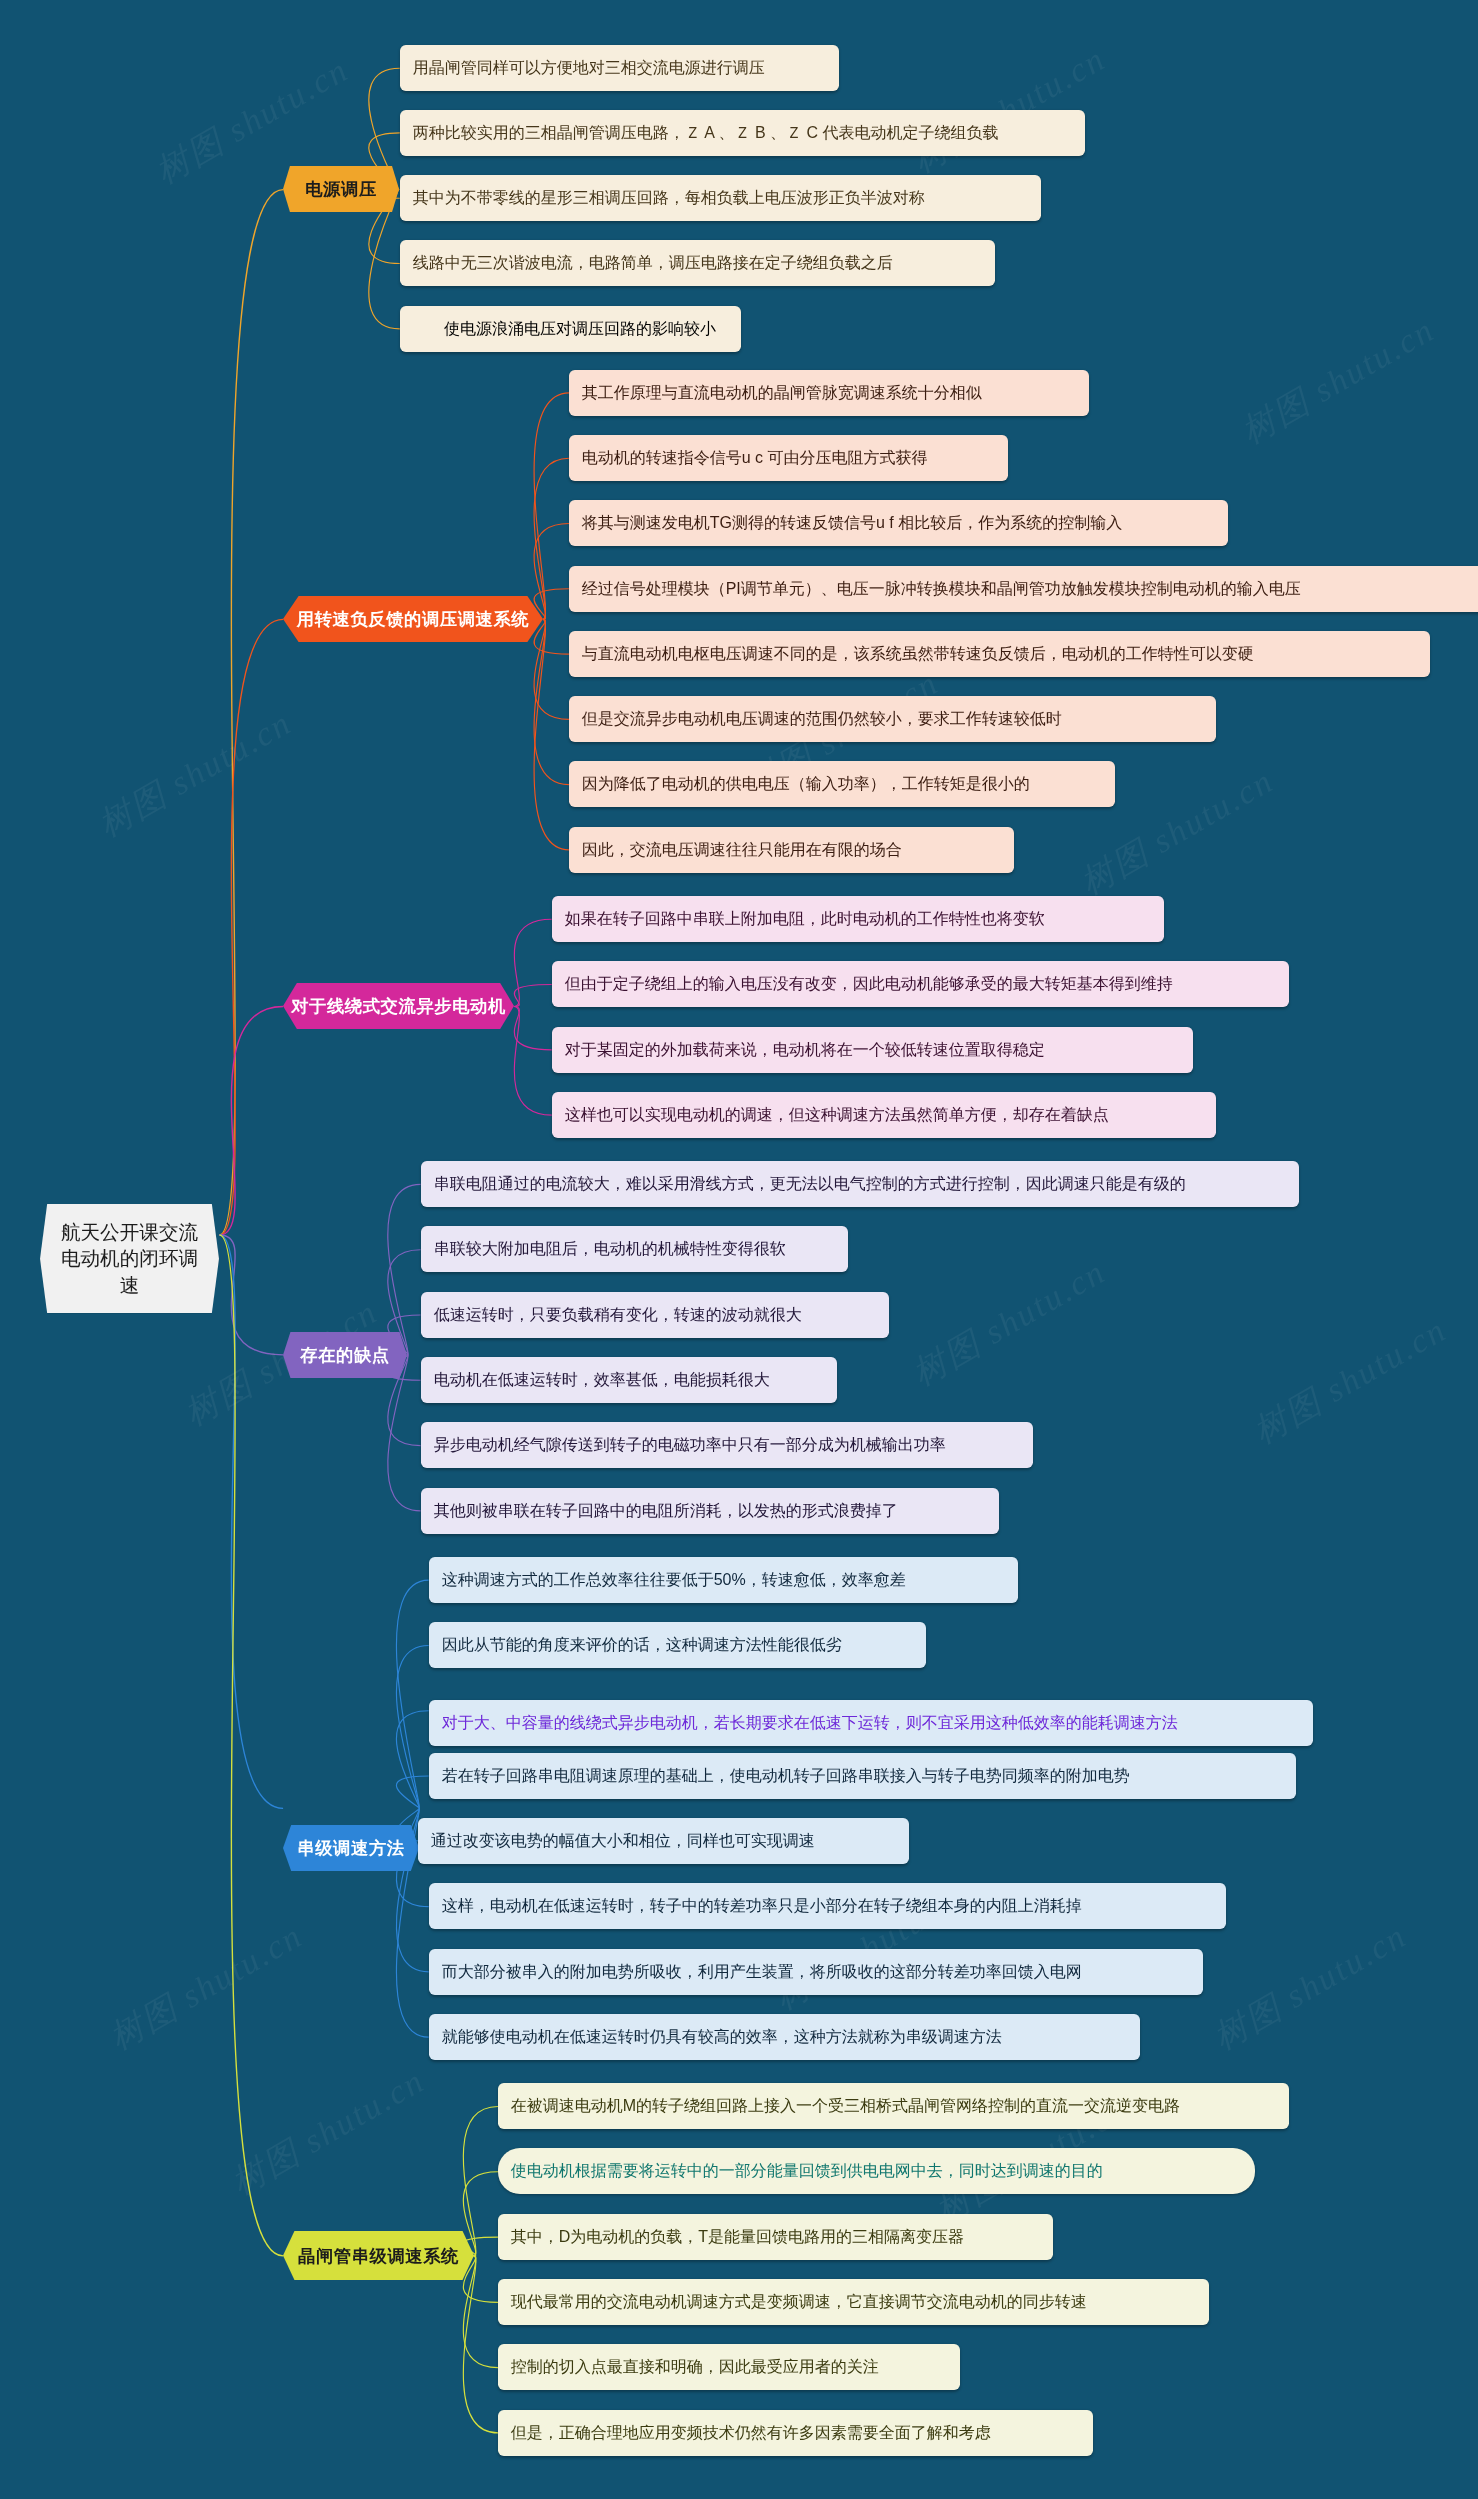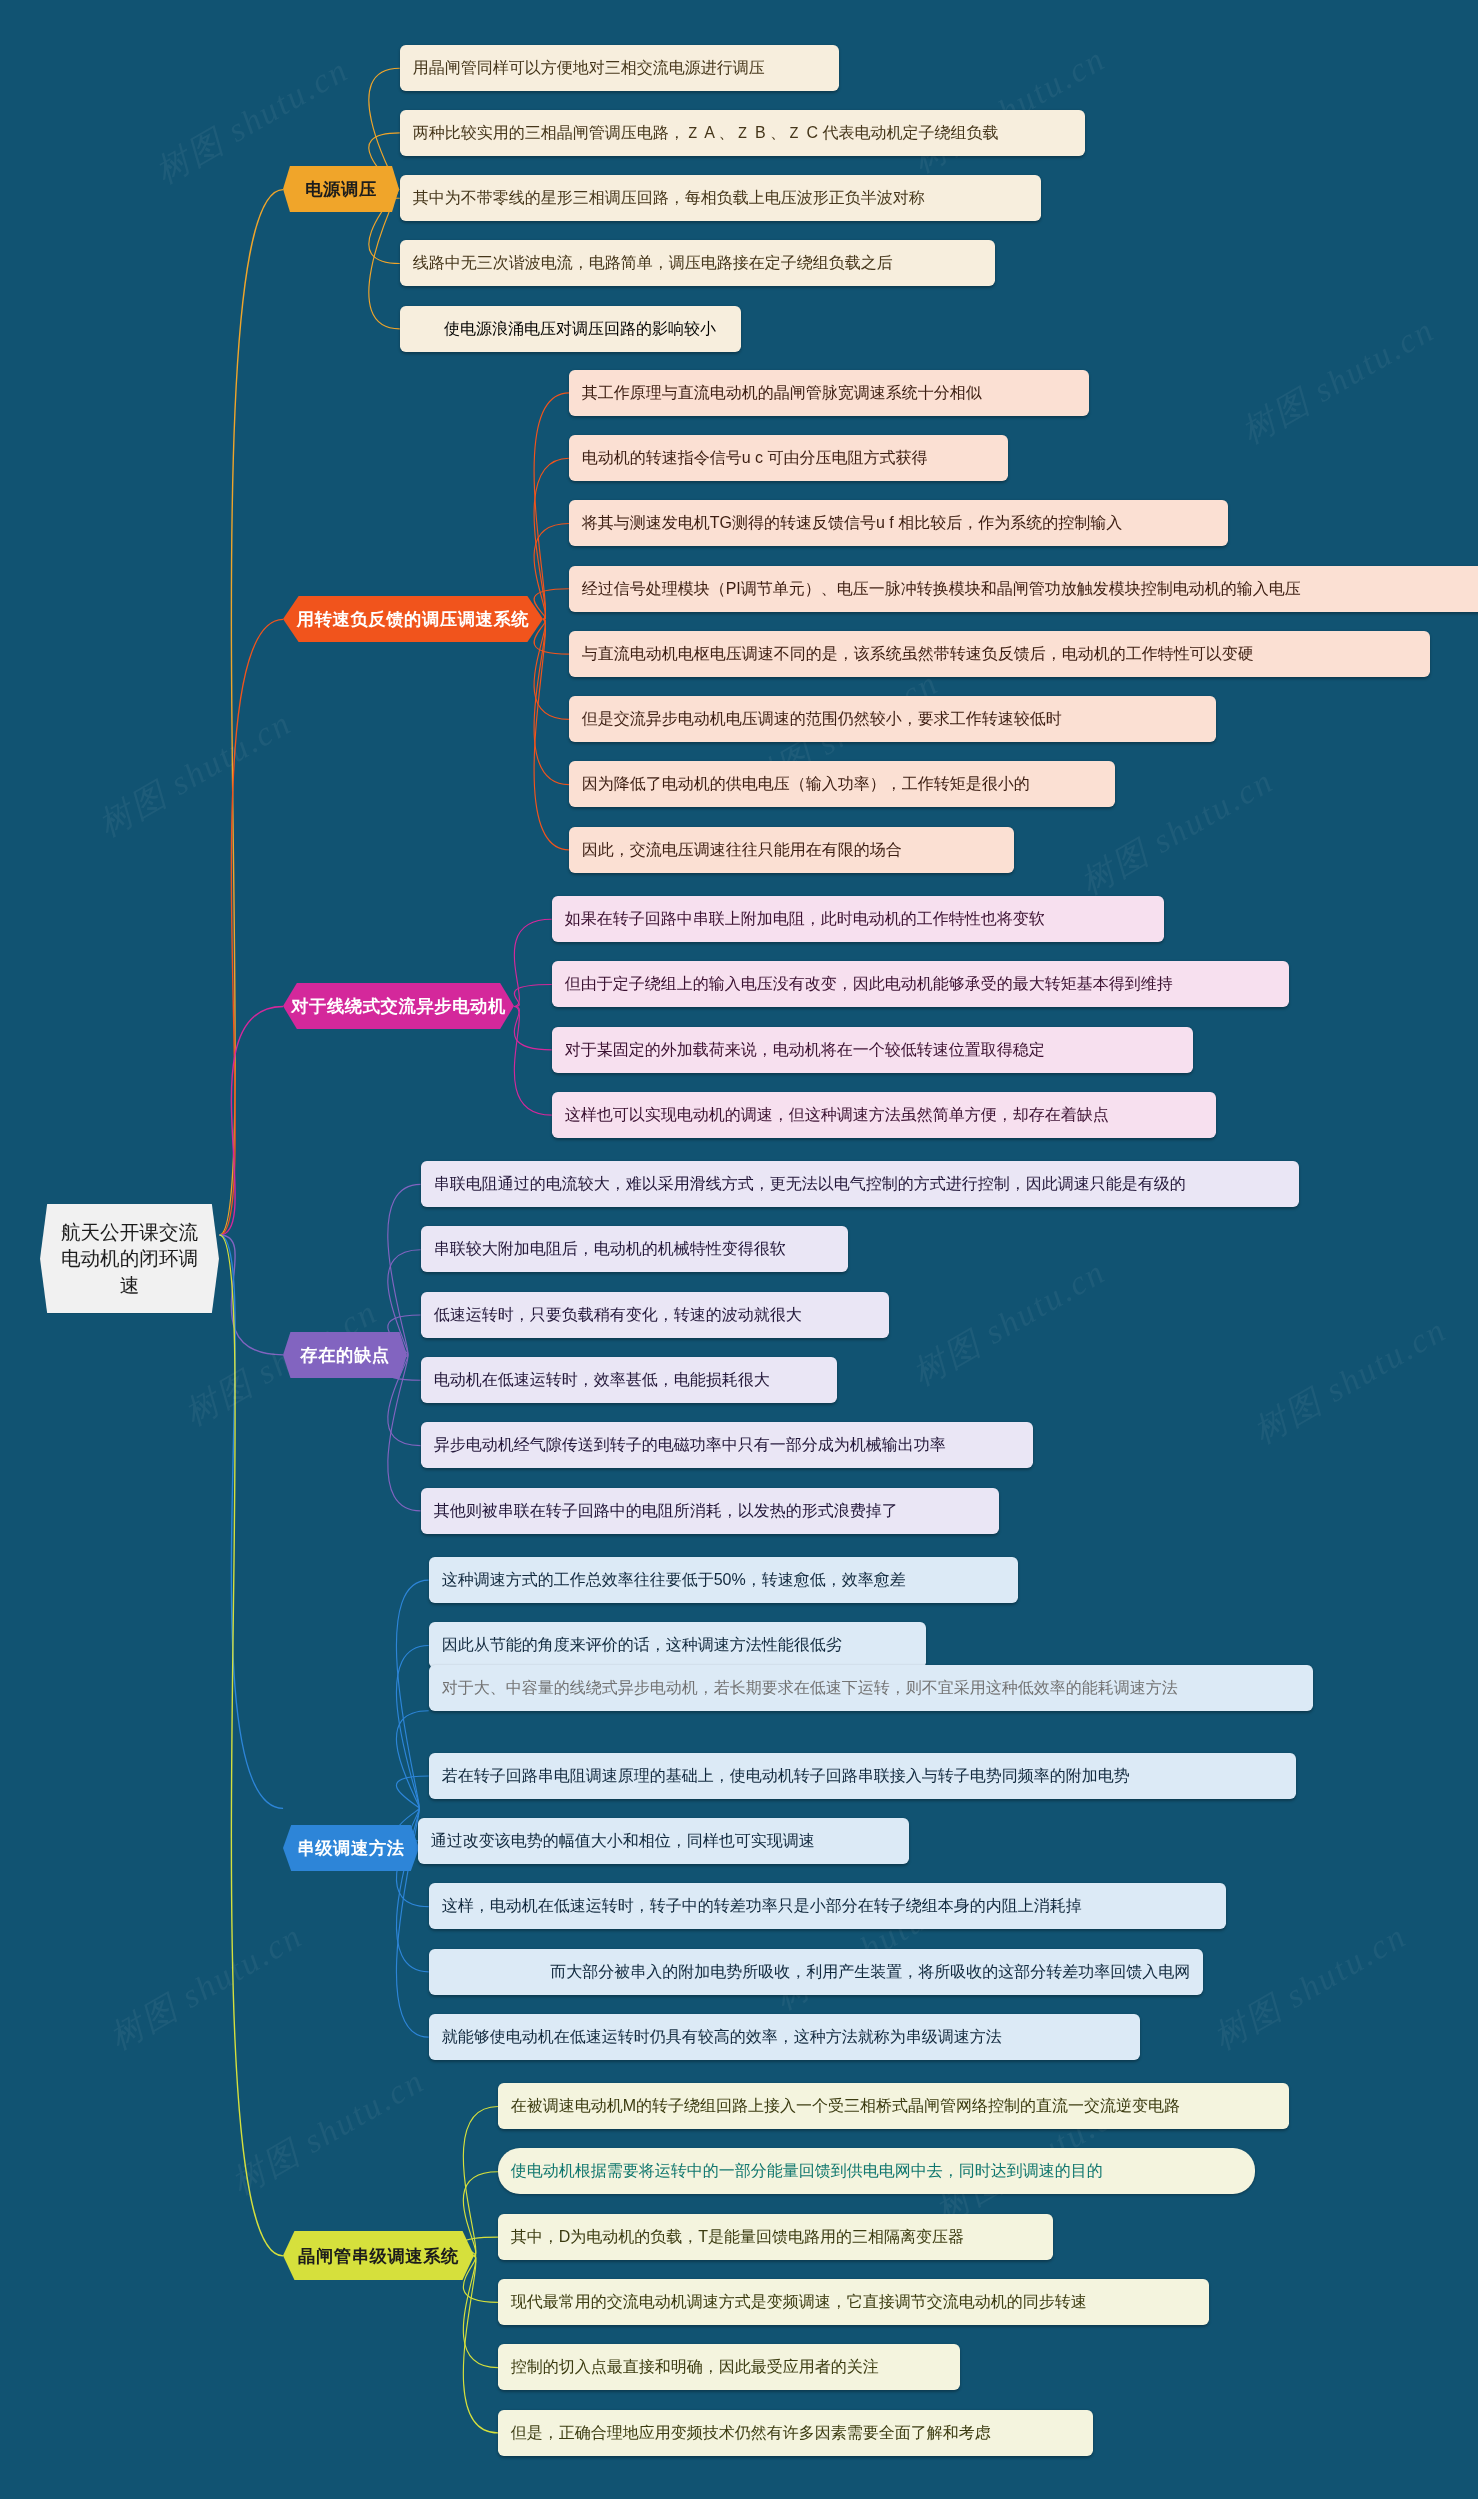--- a/index.html
+++ b/index.html
@@ -215,33 +215,33 @@
     </div>
     <div class="branch" style="left: 283px; top: 1785px; width: 136px; height: 46px; background: rgb(45, 133, 216); color: rgb(255, 255, 255); margin-top: 40px;">
       <span>串级调速方法</span>
     </div>
     <div class="leaf" style="left: 429px; top: 1557px; width: 589px; height: 46px; background: rgb(220, 234, 246); color: rgb(16, 40, 61);">
       <span>这种调速方式的工作总效率往往要低于50%，转速愈低，效率愈差</span>
     </div>
     <div class="leaf" style="left: 429px; top: 1622px; width: 497px; height: 46px; background: rgb(220, 234, 246); color: rgb(16, 40, 61); text-align: center;">
       <span>因此从节能的角度来评价的话，这种调速方法性能很低劣</span>
     </div>
-    <div class="leaf" style="left: 429px; top: 1665px; width: 884px; height: 46px; background: rgb(220, 234, 246); color: #737373; font-family: Liberation Serif, serif;">
+    <div class="leaf" style="left: 429px; top: 1700px; width: 884px; height: 46px; background: rgb(220, 234, 246); color: #6d28d9; font-family: Liberation Serif, serif;">
       <span>对于大、中容量的线绕式异步电动机，若长期要求在低速下运转，则不宜采用这种低效率的能耗调速方法</span>
     </div>
     <div class="leaf" style="left: 429px; top: 1753px; width: 867px; height: 46px; background: rgb(220, 234, 246); color: rgb(16, 40, 61);">
       <span>若在转子回路串电阻调速原理的基础上，使电动机转子回路串联接入与转子电势同频率的附加电势</span>
     </div>
     <div class="leaf" style="left: 418px; top: 1818px; width: 491px; height: 46px; background: rgb(220, 234, 246); color: rgb(16, 40, 61);">
       <span>通过改变该电势的幅值大小和相位，同样也可实现调速</span>
     </div>
     <div class="leaf" style="left: 429px; top: 1883px; width: 797px; height: 46px; background: rgb(220, 234, 246); color: rgb(16, 40, 61);">
       <span>这样，电动机在低速运转时，转子中的转差功率只是小部分在转子绕组本身的内阻上消耗掉</span>
     </div>
-    <div class="leaf" style="left: 429px; top: 1949px; width: 774px; height: 46px; background: rgb(220, 234, 246); color: rgb(16, 40, 61); justify-content: flex-end;">
+    <div class="leaf" style="left: 429px; top: 1949px; width: 774px; height: 46px; background: rgb(220, 234, 246); color: rgb(16, 40, 61);">
       <span>而大部分被串入的附加电势所吸收，利用产生装置，将所吸收的这部分转差功率回馈入电网</span>
     </div>
     <div class="leaf" style="left: 429px; top: 2014px; width: 711px; height: 46px; background: rgb(220, 234, 246); color: rgb(16, 40, 61);">
       <span>就能够使电动机在低速运转时仍具有较高的效率，这种方法就称为串级调速方法</span>
     </div>
     <div class="branch" style="left: 283px; top: 2231px; width: 191px; height: 49px; background: rgb(214, 224, 60); color: rgb(28, 28, 28);">
       <span>晶闸管串级调速系统</span>
     </div>
     <div class="leaf" style="left: 498px; top: 2083px; width: 791px; height: 46px; background: rgb(244, 244, 222); color: rgb(59, 59, 16);">
       <span>在被调速电动机M的转子绕组回路上接入一个受三相桥式晶闸管网络控制的直流一交流逆变电路</span>

